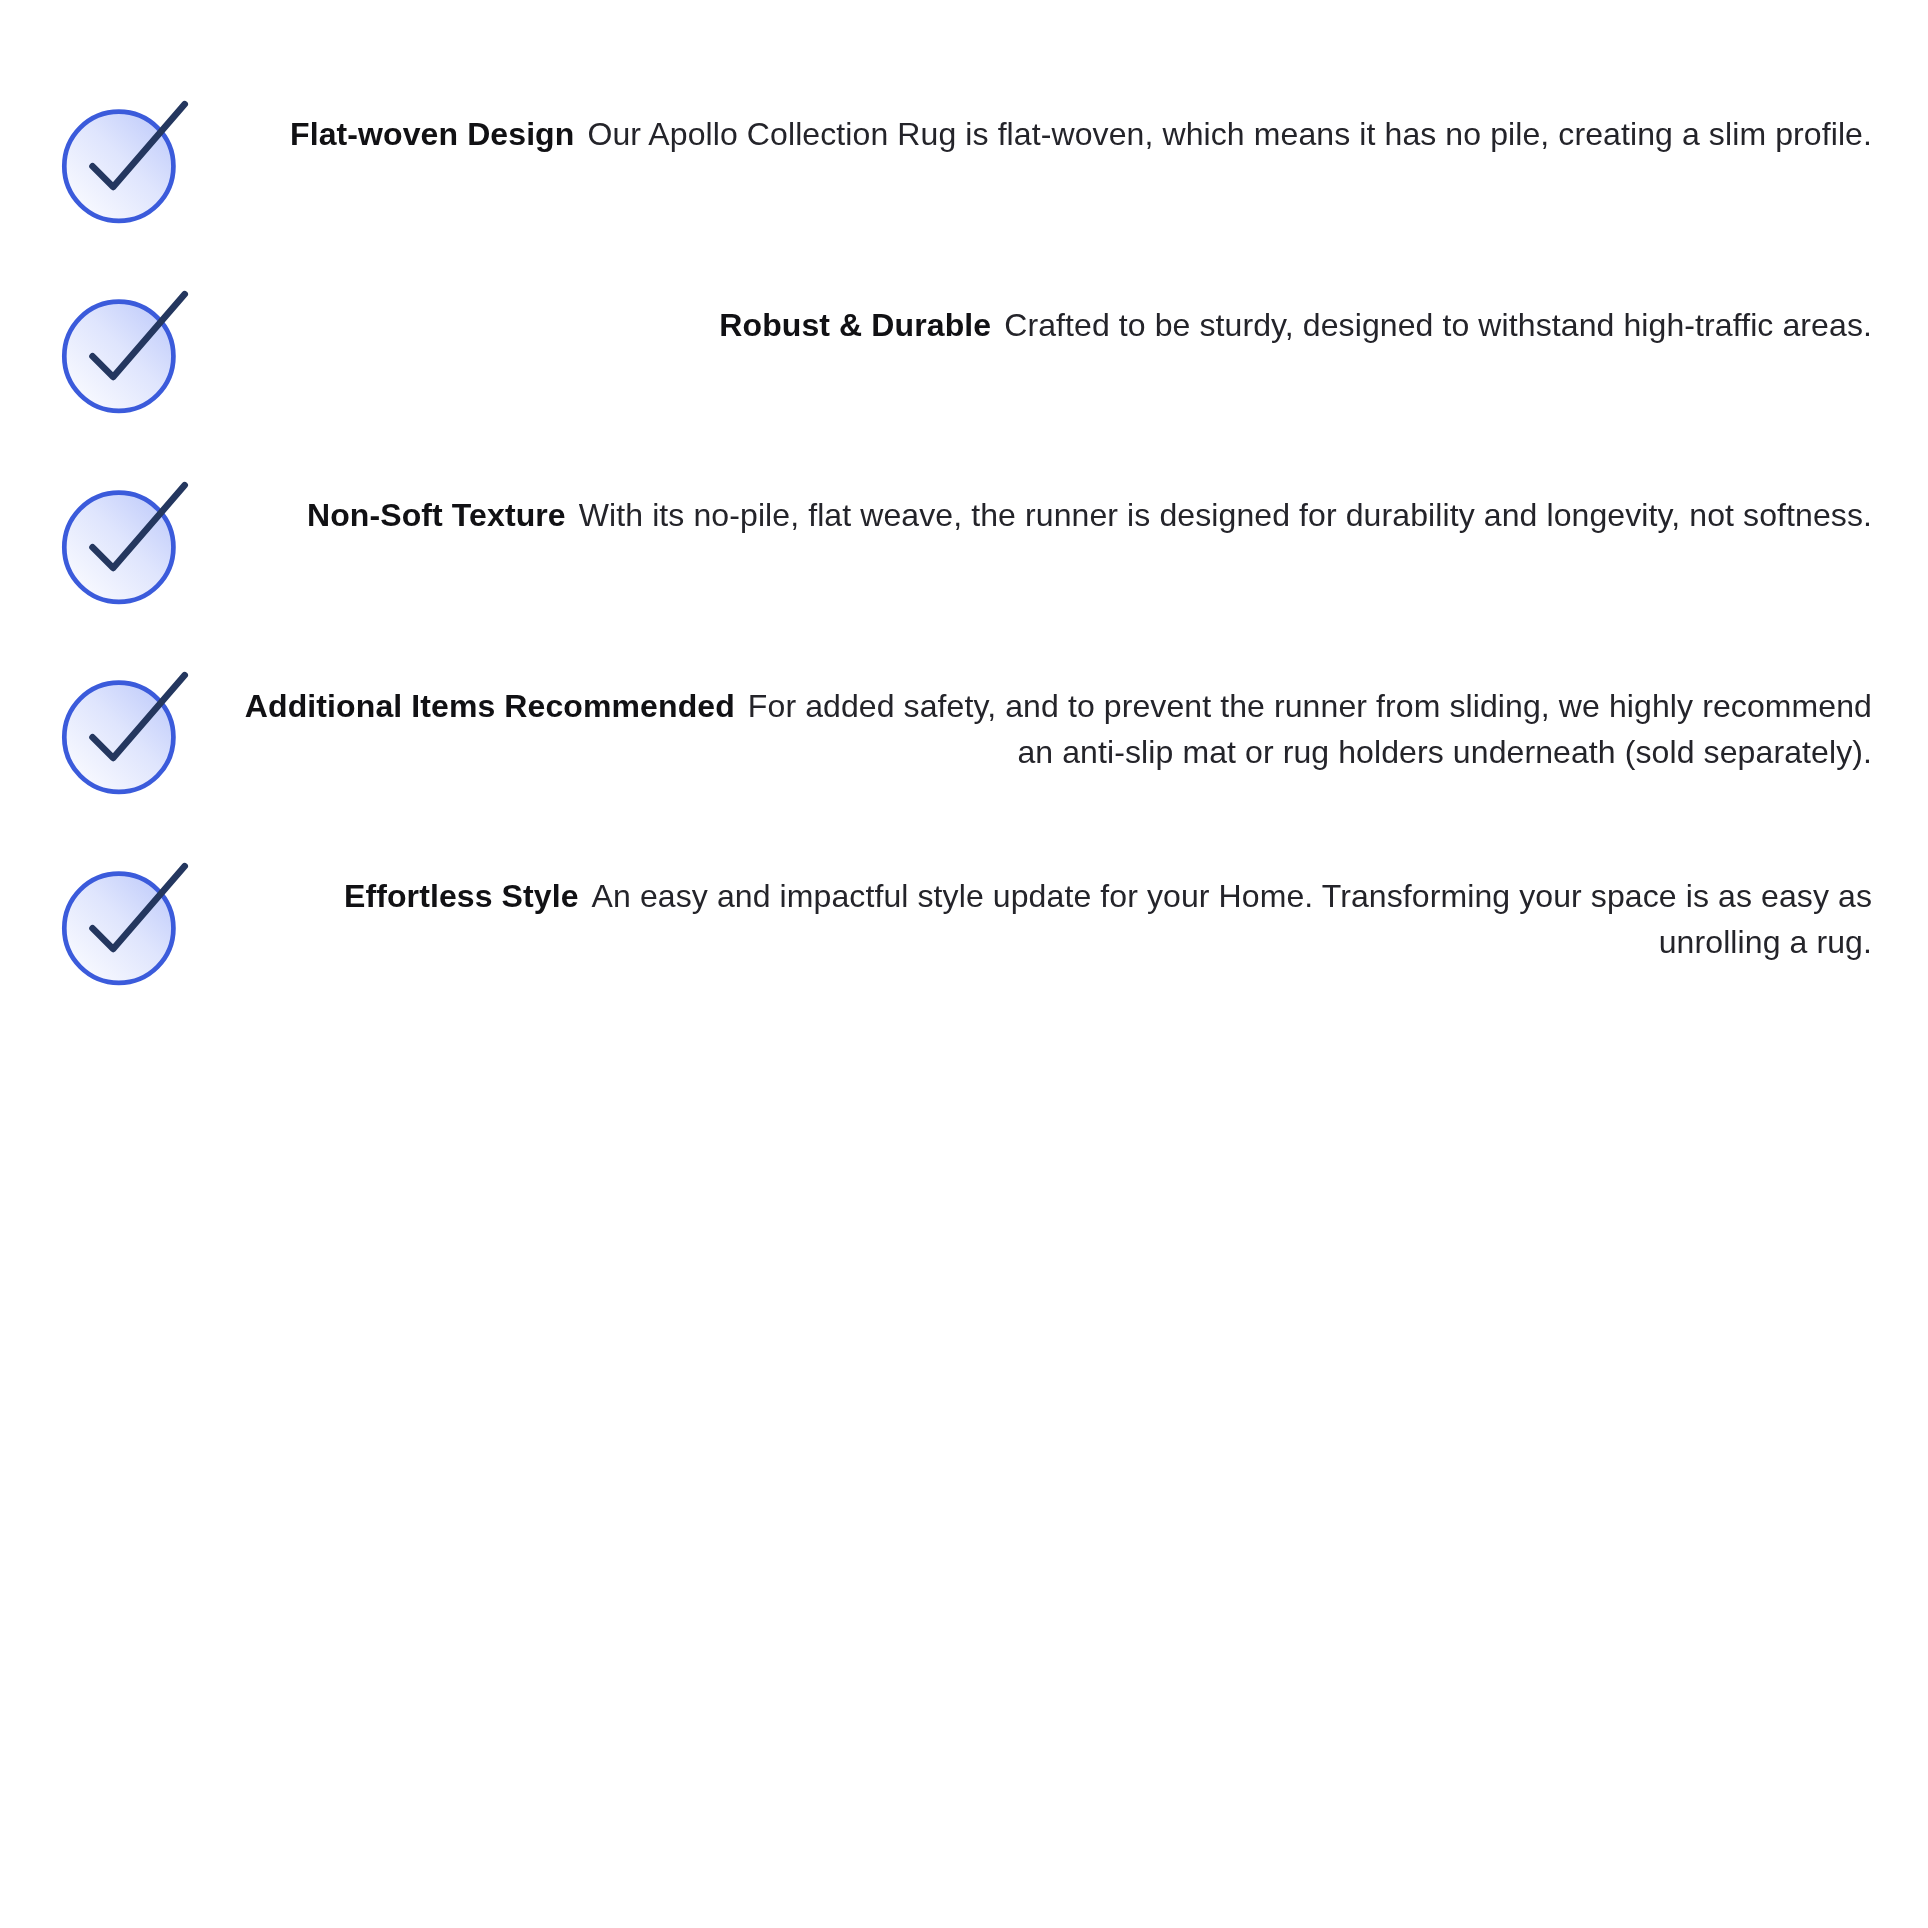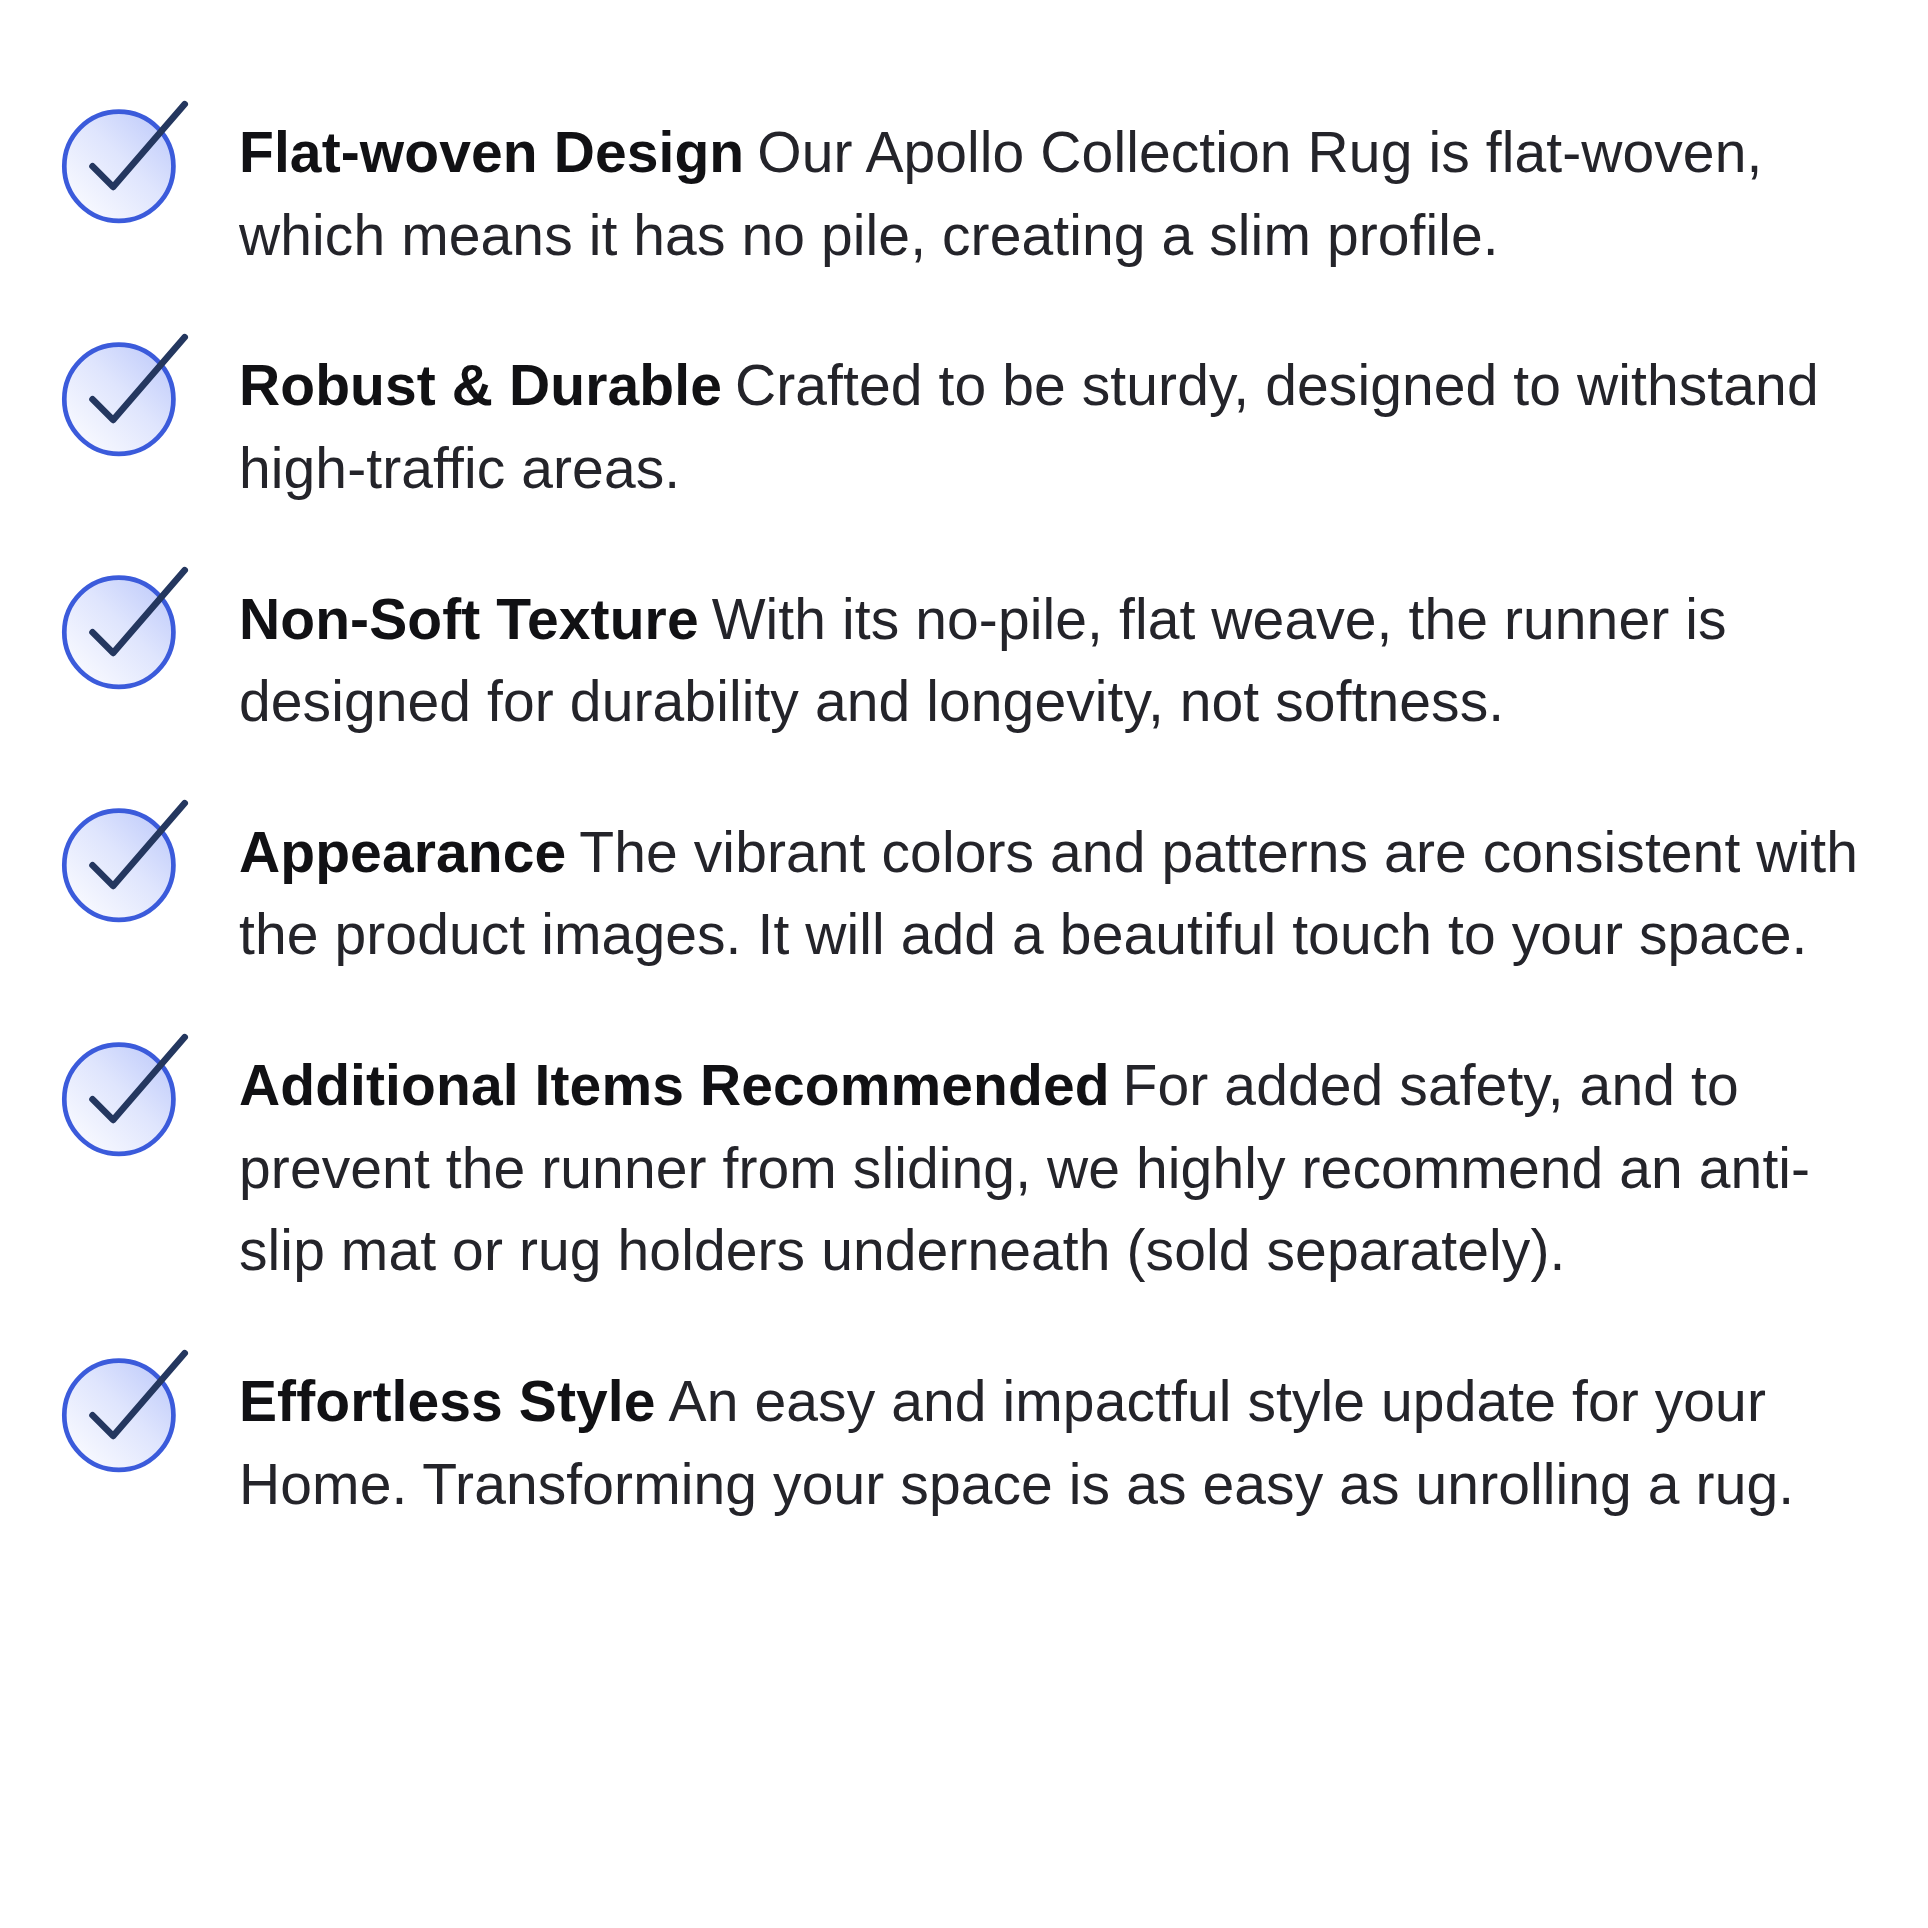--- a/index.html
+++ b/index.html
@@ -41,24 +41,25 @@
   .check-badge svg {
     display: block;
     width: 143px;
     height: 143px;
   }
 
   .feature-text {
     flex: 1 1 auto;
     padding-left: 43px;
     padding-top: 13px;
-    font-size: 57px;
+    font-size: 32px;
     line-height: 1.45;
     color: #1b1b1f;
     letter-spacing: 0.1px;
+    text-align: right;
   }
 
   .feature-title {
     font-weight: 700;
     color: #111114;
   }
 
   .feature-desc {
     font-weight: 400;
     color: #24242a;
@@ -110,31 +111,20 @@
       <svg viewBox="0 0 152 152" xmlns="http://www.w3.org/2000/svg">
         <circle cx="70" cy="80" r="58" fill="url(#g1)" stroke="#3b5bdb" stroke-width="5"></circle>
         <path d="M42 80 L64 102 L140 14" fill="none" stroke="#24375f" stroke-width="7" stroke-linecap="round" stroke-linejoin="round"></path>
       </svg>
     </div>
     <div class="feature-text">
       <span class="feature-title">Non-Soft Texture</span><span class="gap-space"></span><span class="feature-desc">With its no-pile, flat weave, the runner is designed for durability and longevity, not softness.</span>
     </div>
   </div>
 
-  <div class="feature-item">
-    <div class="check-badge">
-      <svg viewBox="0 0 152 152" xmlns="http://www.w3.org/2000/svg">
-        <circle cx="70" cy="80" r="58" fill="url(#g1)" stroke="#3b5bdb" stroke-width="5"></circle>
-        <path d="M42 80 L64 102 L140 14" fill="none" stroke="#24375f" stroke-width="7" stroke-linecap="round" stroke-linejoin="round"></path>
-      </svg>
-    </div>
-    <div class="feature-text">
-      <span class="feature-title">Appearance</span><span class="gap-space"></span><span class="feature-desc">The vibrant colors and patterns are consistent with the product images. It will add a beautiful touch to your space.</span>
-    </div>
-  </div>
 
 
   <div class="feature-item">
     <div class="check-badge">
       <svg viewBox="0 0 152 152" xmlns="http://www.w3.org/2000/svg">
         <circle cx="70" cy="80" r="58" fill="url(#g1)" stroke="#3b5bdb" stroke-width="5"></circle>
         <path d="M42 80 L64 102 L140 14" fill="none" stroke="#24375f" stroke-width="7" stroke-linecap="round" stroke-linejoin="round"></path>
       </svg>
     </div>
     <div class="feature-text">

